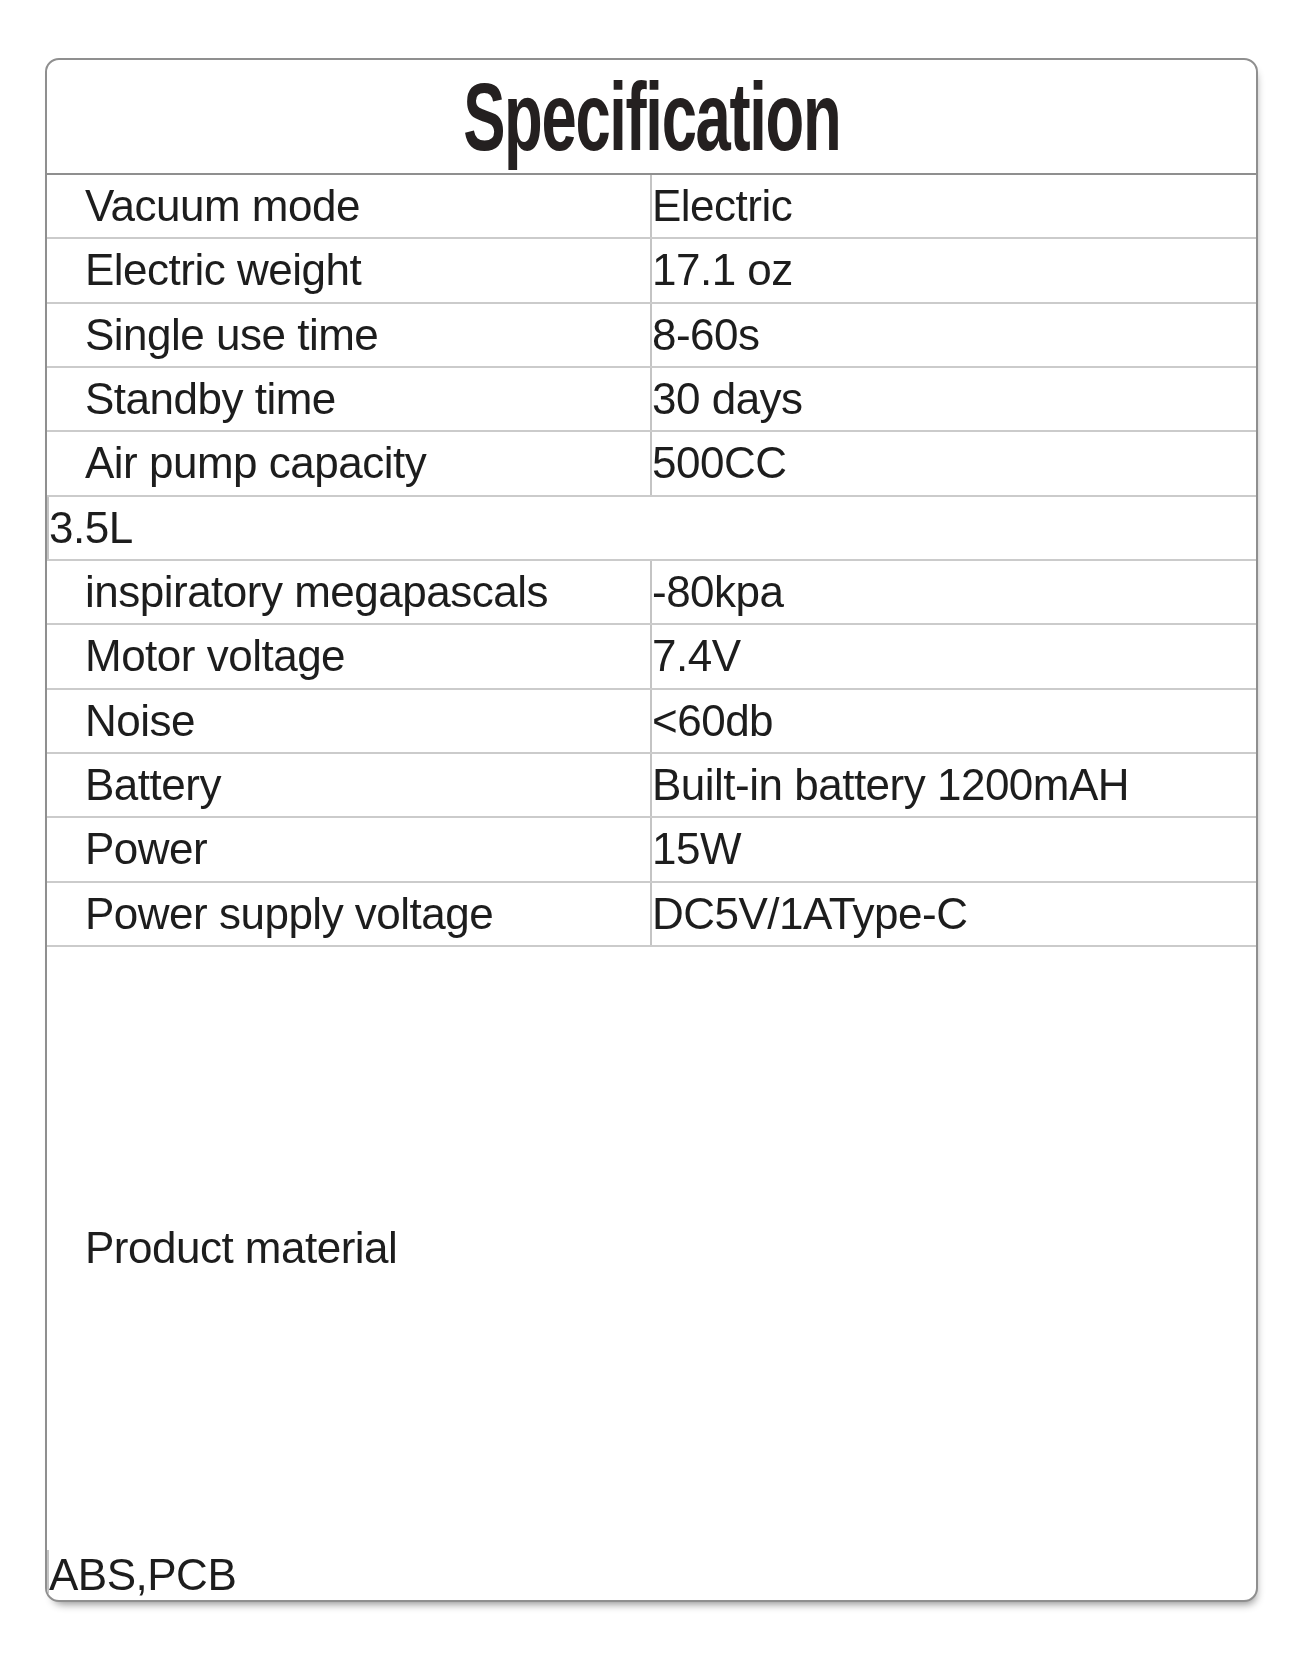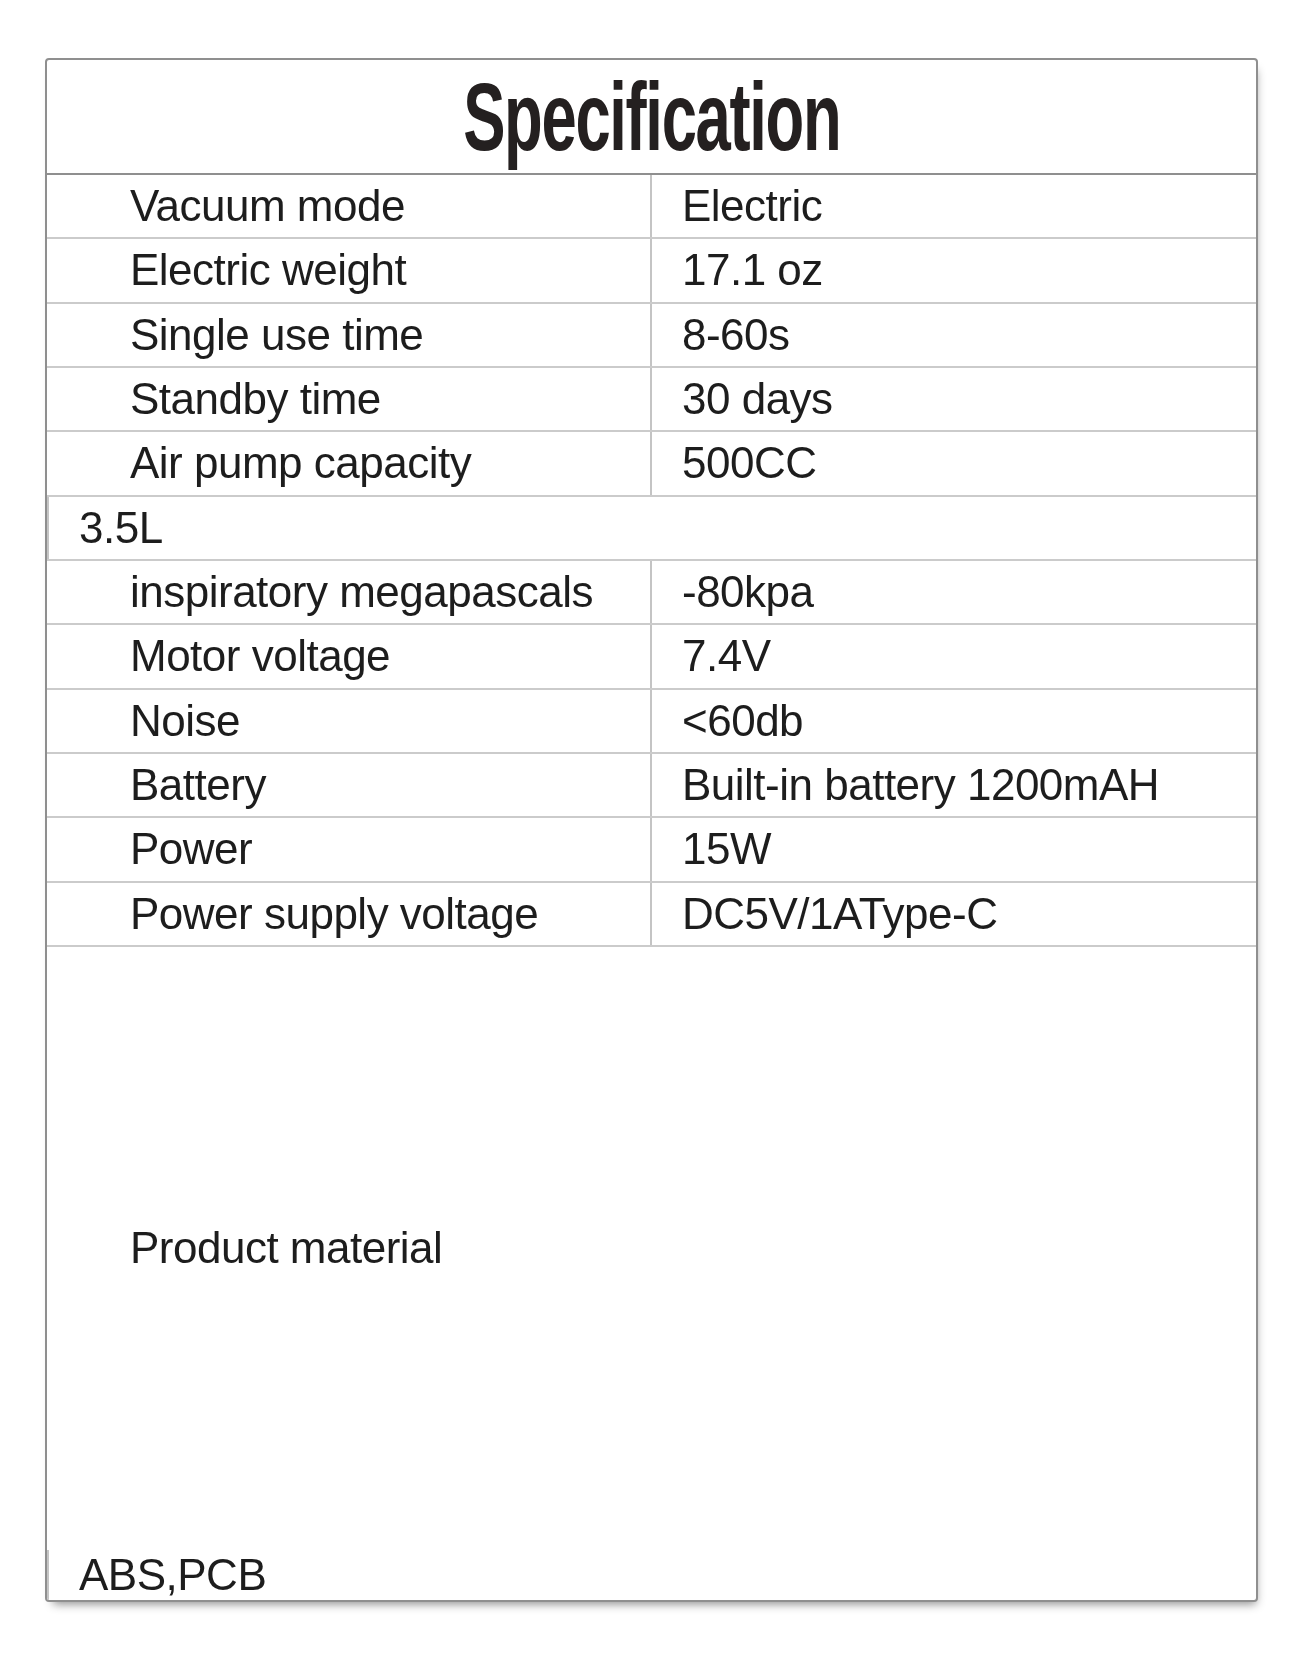--- a/index.html
+++ b/index.html
@@ -17,21 +17,21 @@
   }
   .spec-card {
     position: absolute;
     left: 45px;
     top: 58px;
     width: 1213px;
     height: 1544px;
     box-sizing: border-box;
     background: #ffffff;
     border: 2px solid #8f8f8f;
-    border-radius: 4px;
+    border-radius: 14px;
     box-shadow: 3px 7px 9px -5px rgba(0,0,0,0.45);
     display: flex;
     flex-direction: column;
     overflow: hidden;
   }
   .title-row {
     height: 113px;
     flex: 0 0 113px;
     border-bottom: 2px solid #8f8f8f;
     display: flex;
@@ -67,26 +67,25 @@
     align-items: center;
     box-sizing: border-box;
     font-size: 44px;
     color: #1d1d1d;
     letter-spacing: -0.5px;
     white-space: nowrap;
   }
   .cell.label {
     width: 603px;
     flex: 0 0 603px;
-    padding-left: 83px;
+    padding-left: 38px;
   }
   .cell.value {
     flex: 1;
     border-left: 2px solid #c4c4c4;
-    padding-left: 30px;
   }
 </style>
 </head>
 <body>
 
 <div class="page">
   <div class="spec-card">
     <div class="title-row">
       <div class="title-text">Specification</div>
     </div>

